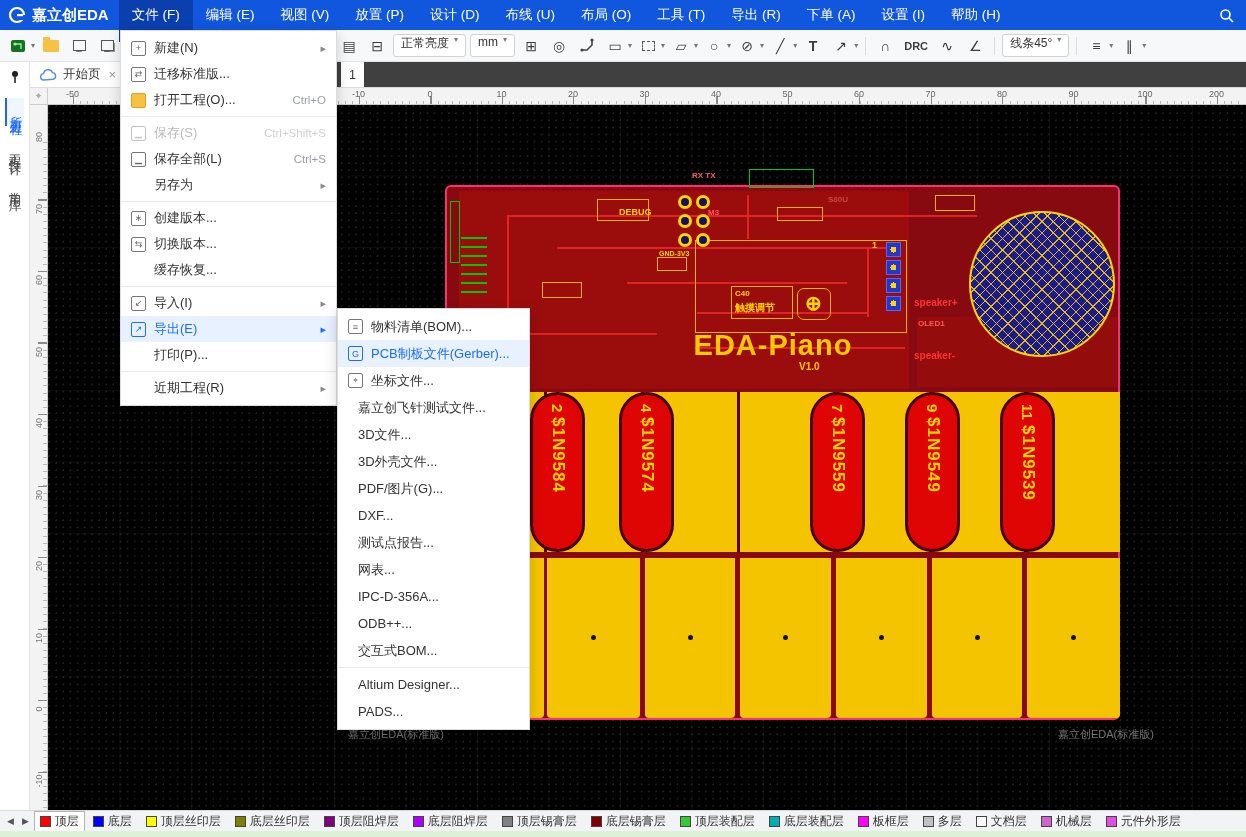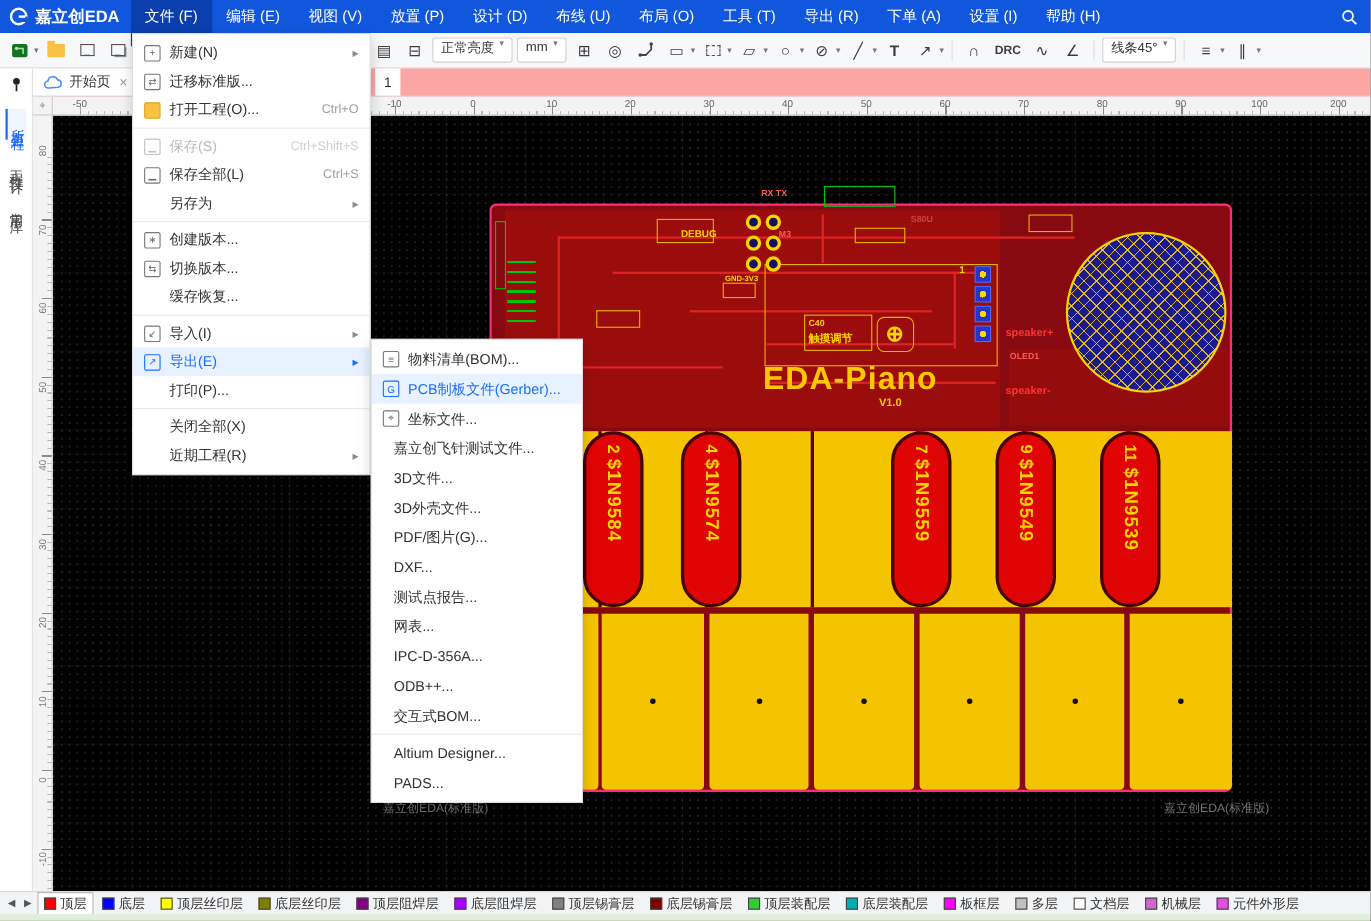--- a/index.html
+++ b/index.html
@@ -19,21 +19,21 @@
   .tb-caret{font-size:8px;color:#777;margin-left:-3px}
   .tb-select{height:23px;border:1px solid #d2d2d2;background:#fff;border-radius:3px;font-size:12px;color:#333;display:flex;padding:0 7px;gap:8px;white-space:nowrap}
   .tb-sep{width:1px;height:18px;background:#ddd;margin:0 3px}
   .tb-spacer{width:210px}
   .folder-icon{width:16px;height:12px;background:#f7c243;border-radius:1px;position:relative}
   .folder-icon::before{content:"";position:absolute;top:-3px;left:0;width:7px;height:3px;background:#f7c243;border-radius:1px 1px 0 0}
   .dashed-box{width:13px;height:10px;border:1px dashed #555}
   .box-icon{width:13px;height:11px;border:1px solid #555;display:flex;align-items:flex-end;justify-content:center;font-size:7px;line-height:5px;color:#555}
 
   
-  .tabbar{position:absolute;top:62px;left:30px;width:1216px;height:26px;background:#fca5a5;border-bottom:1px solid #dcdcdc;display:flex;z-index:5}
+  .tabbar{position:absolute;top:62px;left:30px;width:1216px;height:26px;background:#404040;border-bottom:1px solid #dcdcdc;display:flex;z-index:5}
   .tab{display:flex;align-items:center;gap:6px;background:#fff;border-right:1px solid #ddd;padding:0 10px;font-size:12.5px;color:#333}
   .tab-close{color:#999;font-size:13px;margin-left:2px}
   .tab-partial{position:absolute;left:311px;top:0;height:25px;display:flex;align-items:center;font-size:12.5px;color:#333;background:#fff;padding:0 8px}
 
   
   .left-rail{position:absolute;top:62px;left:0;width:30px;height:748px;background:#fff;border-right:1px solid #e3e3e3;z-index:6;display:flex;flex-direction:column;align-items:center}
   .rail-pin{margin:8px 0 10px 0}
   .rail-item{writing-mode:vertical-lr;font-size:12.5px;color:#444;letter-spacing:3px;padding:8px 0;margin-bottom:10px}
   .rail-item.active{color:#1a66ff;border-left:2px solid #1a66ff;background:#f0f6ff}
 
@@ -443,24 +443,20 @@
       <span class="mi-label">导出(E)</span>
       <span class="mi-arrow">▸</span>
     </div>
     <div class="menu-row">
       <span class="mi-icon blank"></span>
       <span class="mi-label">打印(P)...</span>
     </div>
     <div class="menu-sep"></div>
     <div class="menu-row">
       <span class="mi-icon blank"></span>
-      <span class="mi-label">关闭全部(X)</span>
-    </div>
-    <div class="menu-row">
-      <span class="mi-icon blank"></span>
       <span class="mi-label">近期工程(R)</span>
       <span class="mi-arrow">▸</span>
     </div>
   </div>
 
 <div class="menu export-menu" id="export-menu-list">
     <div class="menu-row">
       <span class="mi-icon ic-bom">≡</span>
       <span class="mi-label">物料清单(BOM)...</span>
     </div>

